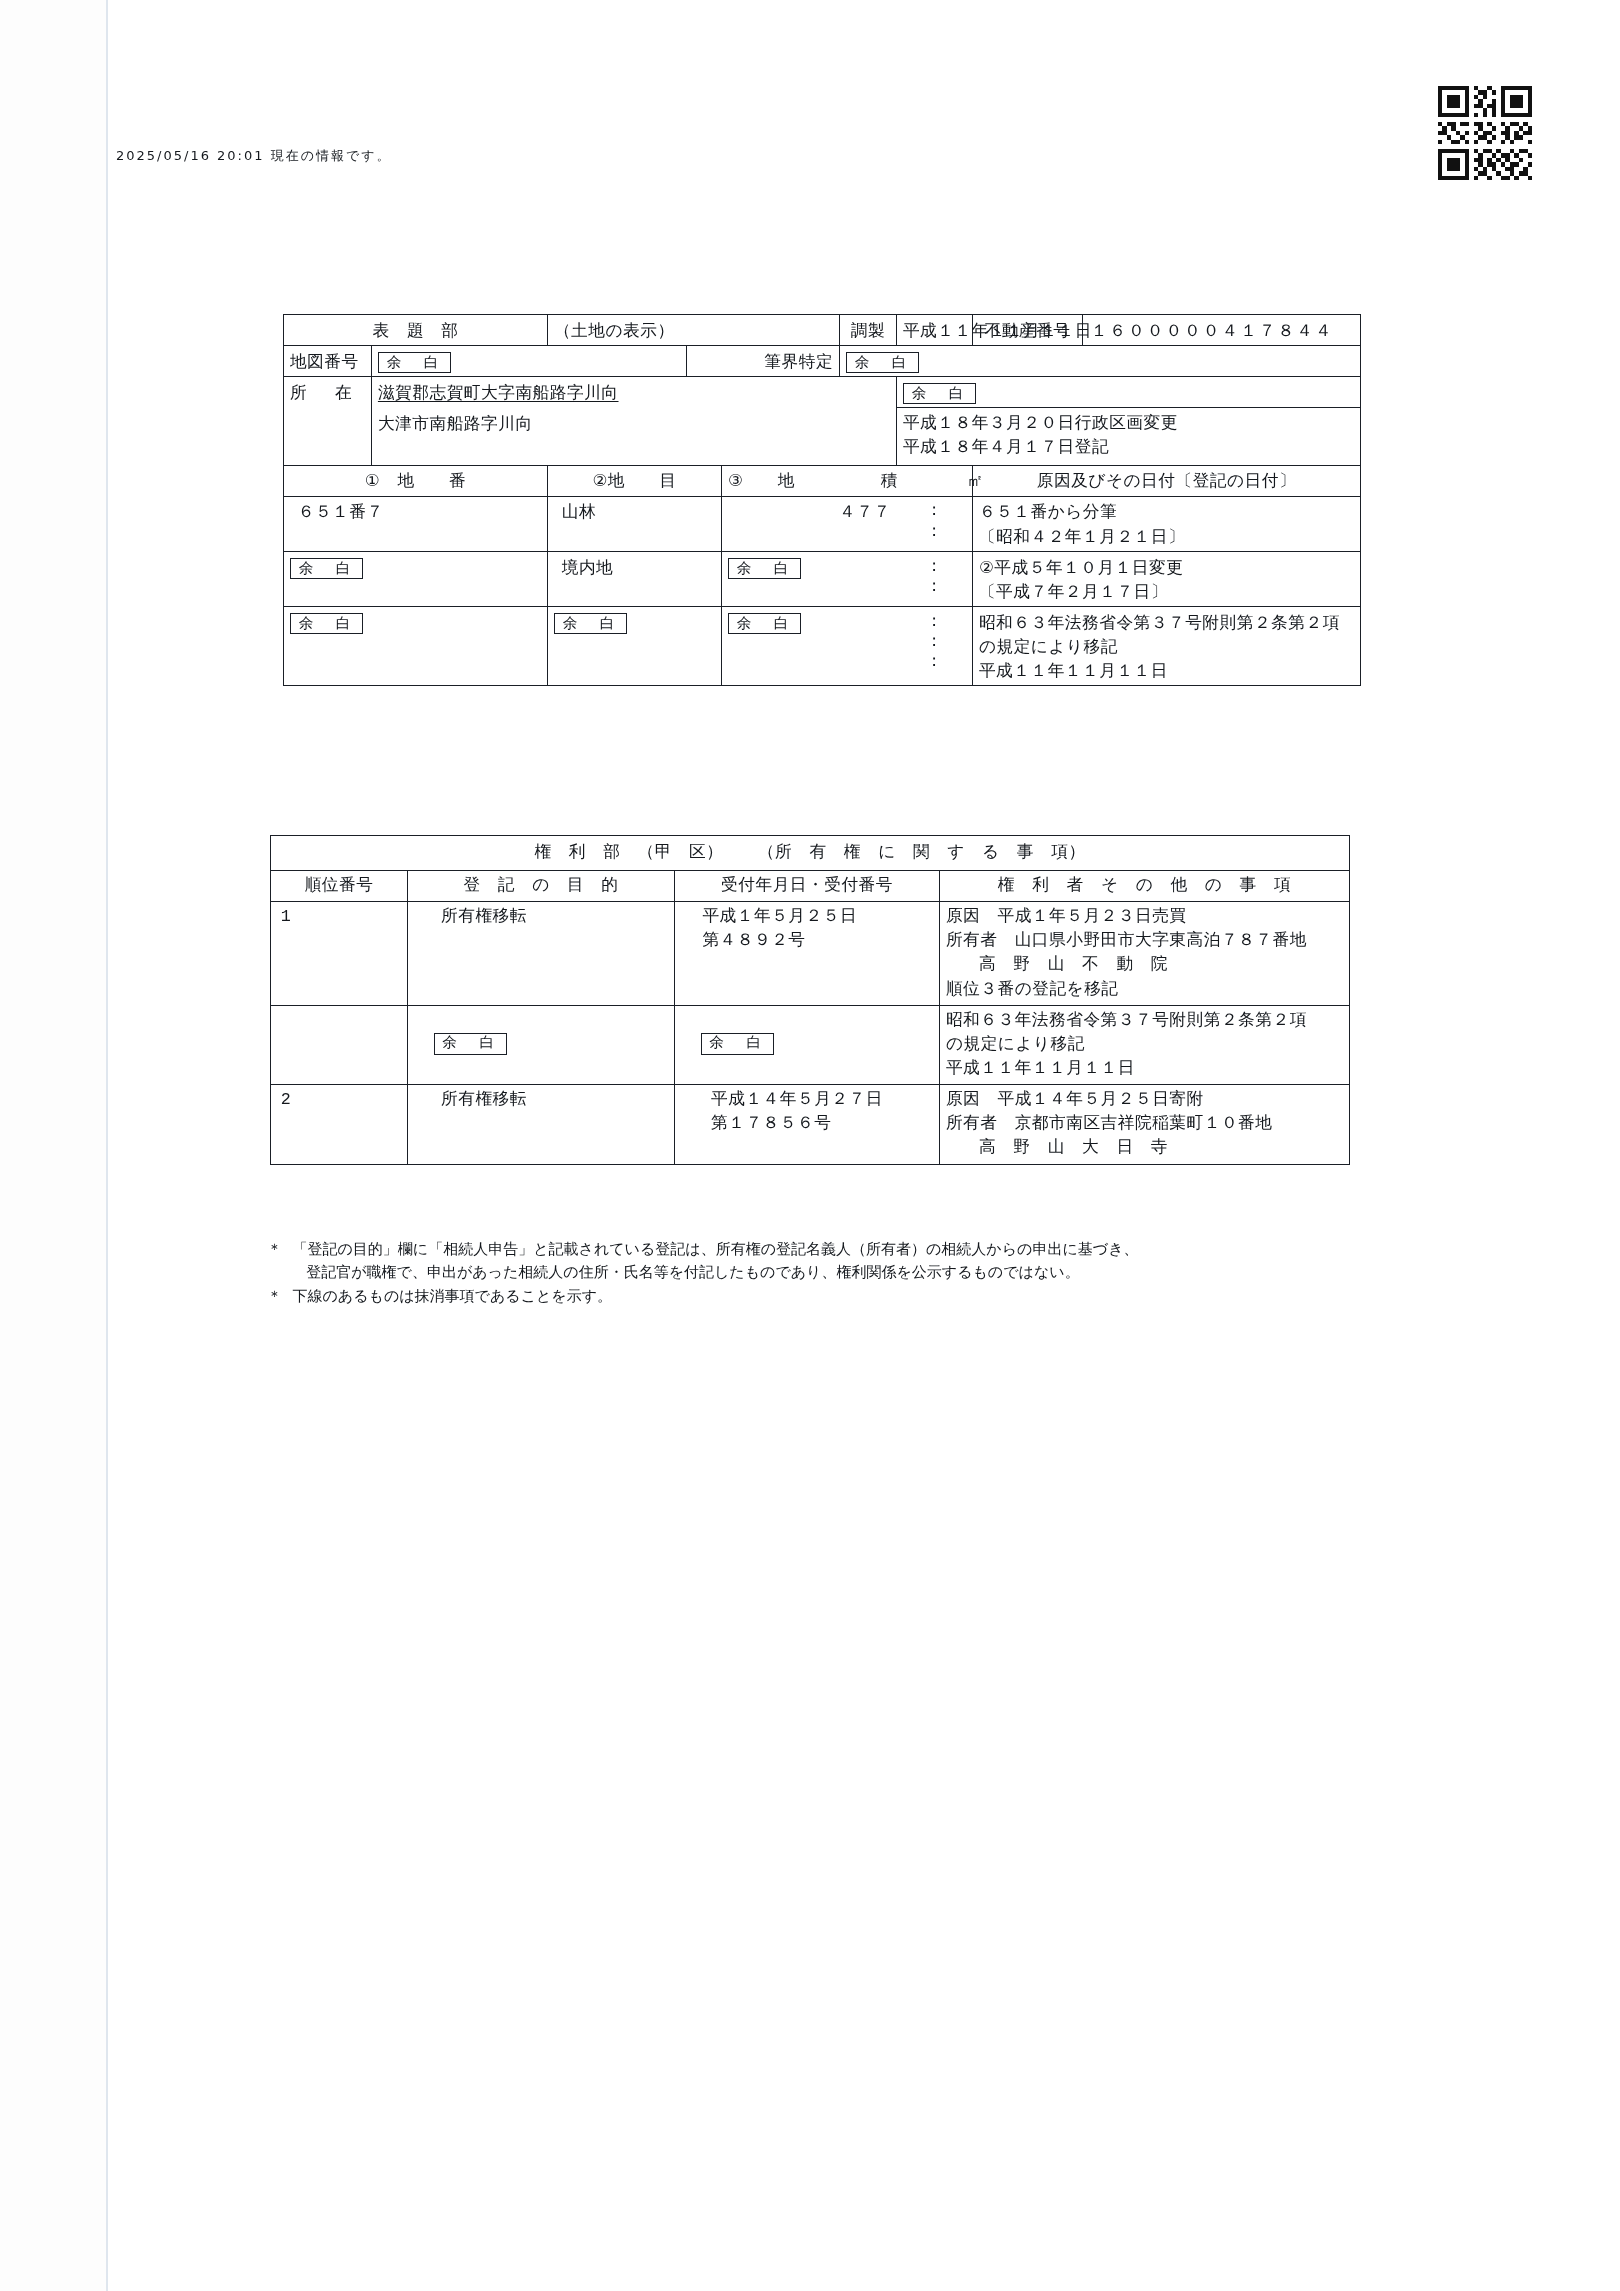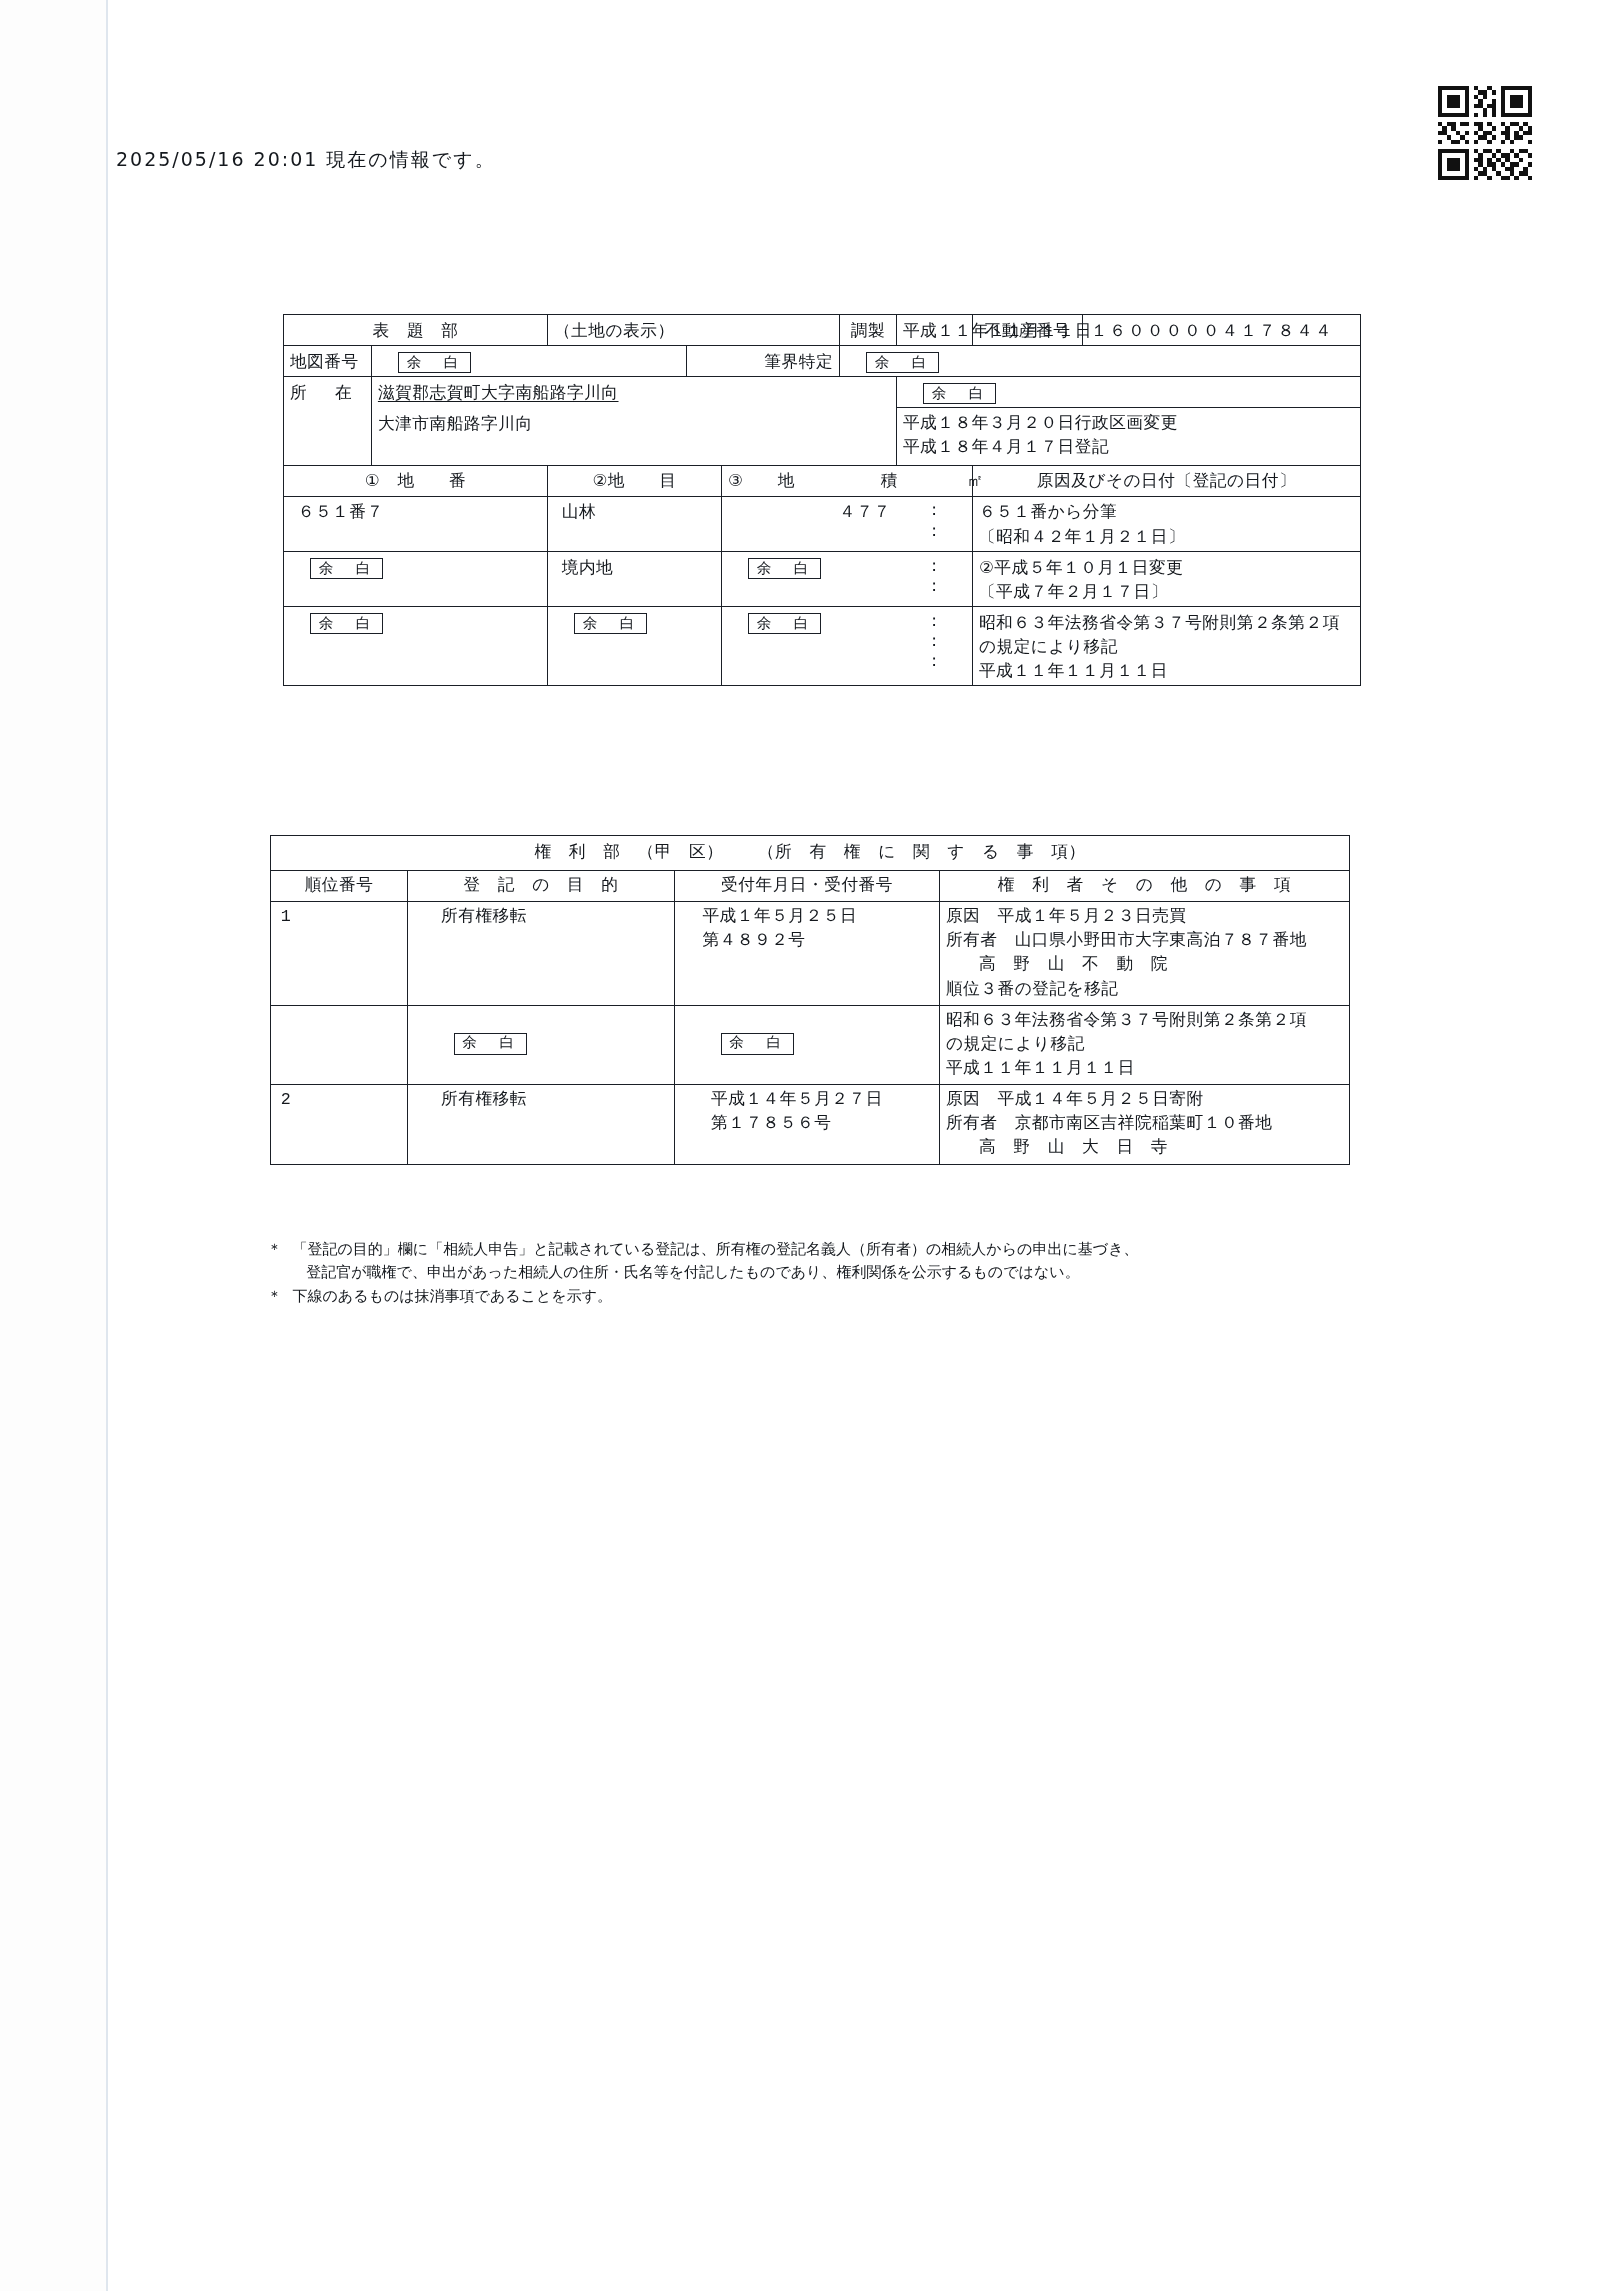--- a/index.html
+++ b/index.html
@@ -17,21 +17,21 @@
 
   .page{position:absolute;left:0;top:0;width:1620px;height:2292px;}
 
   
   .qr{position:absolute;right:88px;top:86px;width:94px;height:94px;}
   .qr svg{display:block;}
 
   
   .timestamp{
     position:absolute;left:116px;top:147px;
-    font-size:19px;letter-spacing:2px;
+    font-size:13px;letter-spacing:2px;
     white-space:nowrap;
   }
 
   
   .doc-table{
     position:absolute;
     border-collapse:collapse;
     table-layout:fixed;
     font-size:16.7px;
     line-height:1.45;
@@ -51,21 +51,20 @@
 
   
   .yohaku{
     display:inline-block;
     border:1.2px solid #1a1f26;
     padding:0px 7.8px 1px 7.8px;
     font-size:14.7px;
     letter-spacing:3.9px;
     line-height:1.25;
     background:#fff;
-    margin-left:20px;
   }
 
   
   #table-hyodaibu{left:283px;top:314px;width:1078px;}
   
   #table-kenribu{left:270px;top:835px;width:1078px;font-family:Liberation Mono, monospace;}
 
   .underline-loc{
     text-decoration:underline;
     text-underline-offset:2.9px;

